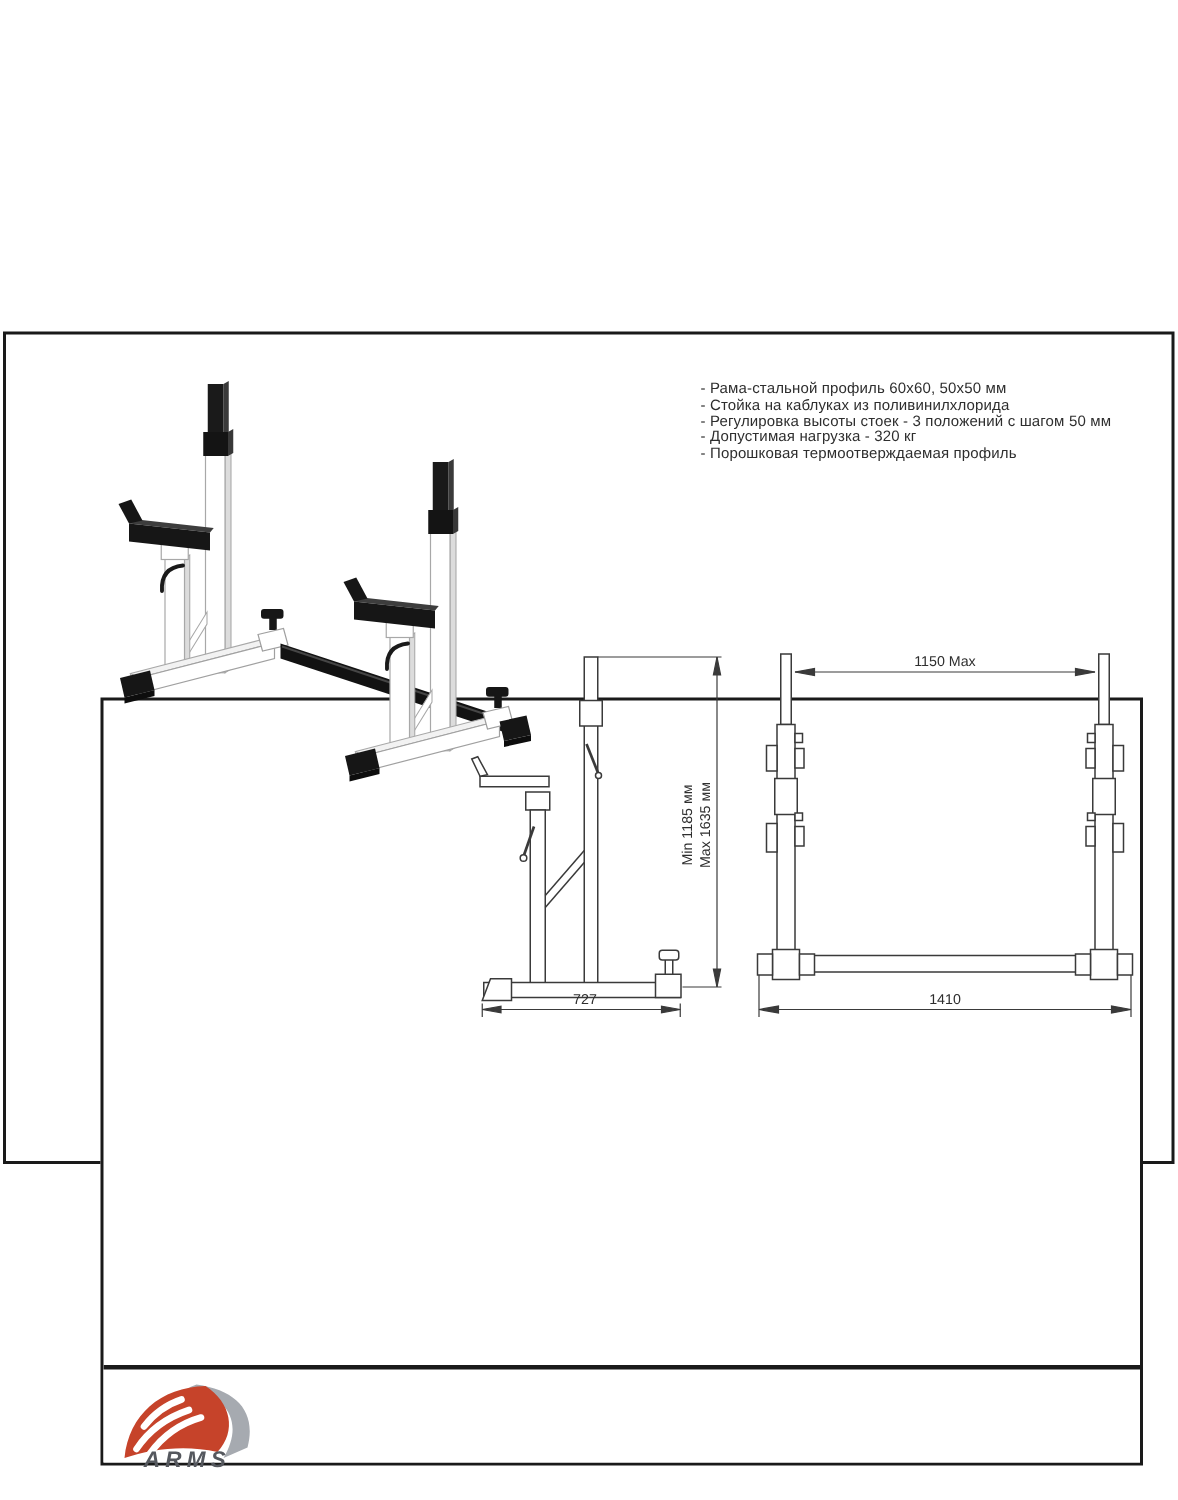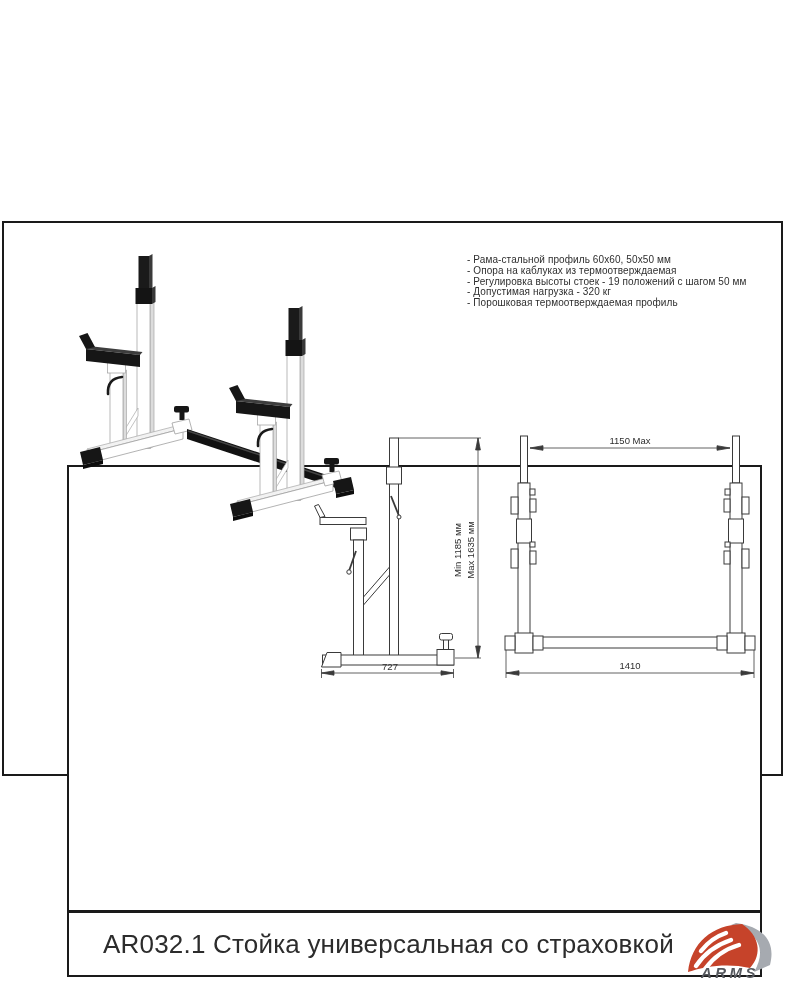--- a/index.html
+++ b/index.html
@@ -34,41 +34,40 @@
   .sideview{left:310px;top:430px;}
   .frontview{left:500px;top:430px;}
   .dim-text{font-family:"Liberation Sans", sans-serif;font-size:9.5px;fill:#2e2e2e;}
 </style>
 </head>
 <body>
 
 <div class="outer-frame">
   <div class="inner-frame">
     <div class="title-band">
-      <div class="doc-title">AR032.1 Стойка универсальная со страховкой</div>
       <div class="logo-box">
         <svg width="112" height="60" viewBox="0 0 112 60">
           <path d="M62,3 C90,7 102,22 96,45 L80,52 C93,30 85,12 57,5 Z" fill="#a6aab0"></path>
           <path d="M14,52 C17,23 38,5 68,4 C85,15 89,34 76,48 C54,43 32,46 14,52 Z" fill="#c6432a"></path>
           <g stroke="#ffffff" stroke-width="4.4" fill="none" stroke-linecap="round">
             <path d="M22,46 C30,34 42,25 57,20"></path>
             <path d="M31,49 C39,38 51,29 65,25"></path>
             <path d="M27,31 C34,22 43,16 52,13"></path>
           </g>
           <text x="56" y="58" text-anchor="middle" font-size="15" font-weight="bold" font-style="italic" letter-spacing="3.5" fill="#55585e">ARMS</text>
         </svg>
       </div>
     </div>
   </div>
 </div>
 
 <div class="spec-list">
   <div class="spec-line">- Рама-стальной профиль 60х60, 50х50 мм</div>
-  <div class="spec-line">- Опора на каблуках из термоотверждаемая</div>
-  <div class="spec-line">- Регулировка высоты стоек - 19 положений с шагом 50 мм</div>
+  <div class="spec-line">- Стойка на каблуках из поливинилхлорида</div>
+  <div class="spec-line">- Регулировка высоты стоек - 3 положений с шагом 50 мм</div>
   <div class="spec-line">- Допустимая нагрузка - 320 кг</div>
   <div class="spec-line">- Порошковая термоотверждаемая профиль</div>
 </div>
 
 <svg class="drawing3d" width="310" height="295" viewBox="75 245 310 295">
   <defs>
     <g id="stand3d">
 
       <polygon points="150,303 154,300.5 154,446 150,448.5" fill="#dcdcdc" stroke="#a8a8a8" stroke-width="0.7"></polygon>
       <rect x="137" y="303" width="13" height="145.5" fill="#ffffff" stroke="#a8a8a8" stroke-width="0.8"></rect>

